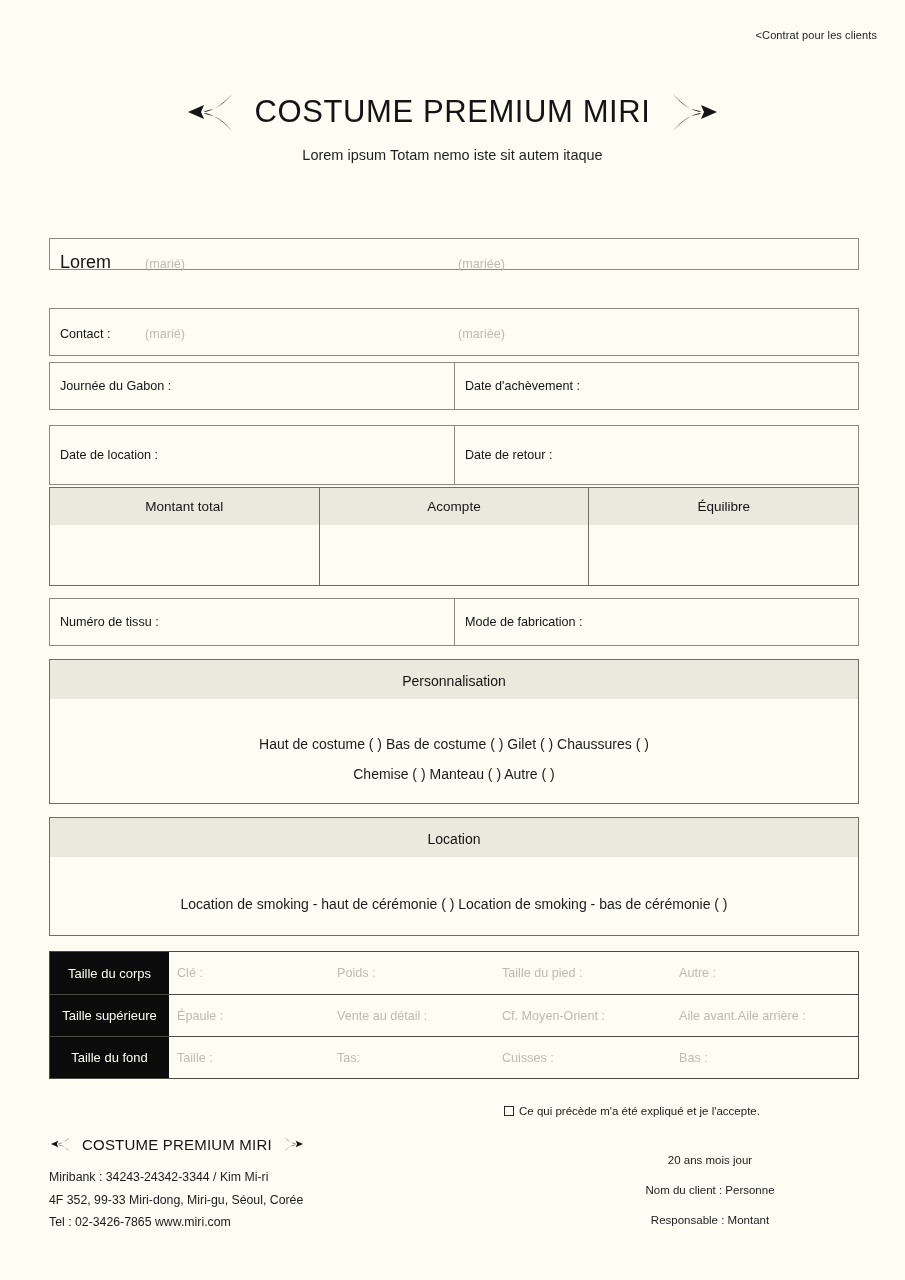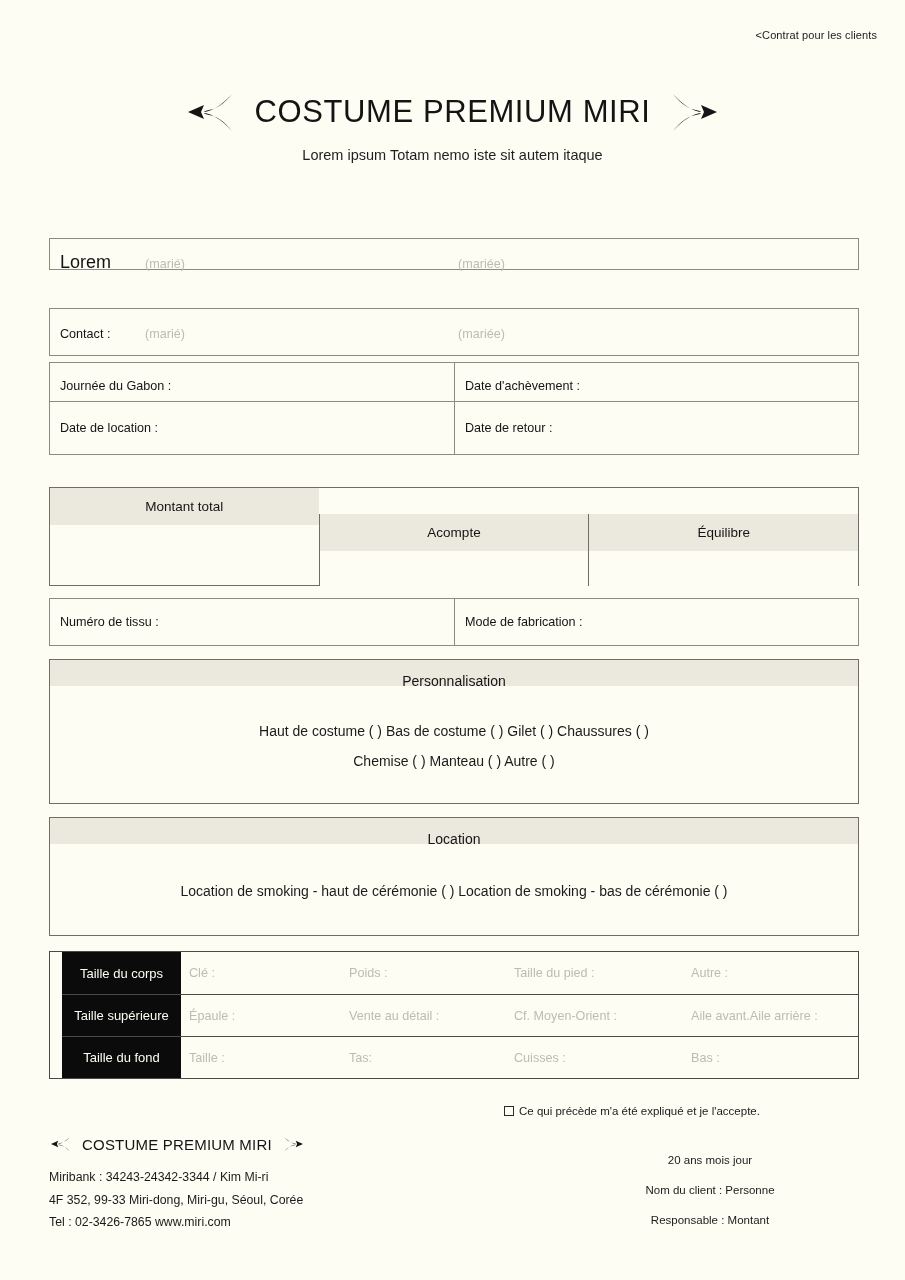--- a/index.html
+++ b/index.html
@@ -136,36 +136,36 @@
     height: 100%;
   }
   .split > .half + .half { border-left: 1px solid #8c8b82; }
   .split .cell-label {
     left: 10px;
     top: 50%;
     transform: translateY(-50%);
   }
 
   #row-dates1 { top: 362px; height: 48px; }
-  #row-dates2 { top: 401px; height: 54px; align-items: flex-end; }
+  #row-dates2 { top: 425px; height: 60px; align-items: flex-end; }
   #row-fabric { top: 598px; height: 48px; }
 
   
   #amounts {
     top: 487px;
     height: 99px;
     border: 1px solid #6f6e66;
     display: flex;
   }
   #amounts .amt-col {
     flex: 1 1 0;
     position: relative;
     box-sizing: border-box;
   }
-  #amounts .amt-col + .amt-col { border-left: 1px solid #6f6e66; margin-top: 26px; }
+  #amounts .amt-col + .amt-col { border-left: 1px solid #6f6e66; }
   #amounts .amt-head {
     height: 37px;
     line-height: 37px;
     text-align: center;
     font-size: 13.5px;
     background: #ebe9de;
     color: #141414;
   }
   #amounts .amt-body {
     height: 60px;
@@ -175,21 +175,21 @@
   
   .panel {
     position: absolute;
     left: 49px;
     width: 810px;
     box-sizing: border-box;
     border: 1px solid #6f6e66;
     background: #fdfdf4;
   }
   .panel-head {
-    height: 26px;
+    height: 39px;
     line-height: 43px;
     text-align: center;
     font-size: 14px;
     background: #ebe9de;
     color: #141414;
   }
   .panel-body {
     text-align: center;
     color: #1b1b1b;
   }
@@ -205,21 +205,20 @@
 
   
   #measure {
     position: absolute;
     left: 49px;
     top: 951px;
     width: 810px;
     box-sizing: border-box;
     border: 1px solid #4a4944;
     border-collapse: collapse;
-    padding-left: 12px;
   }
   #measure .m-row {
     display: flex;
     height: 42px;
     box-sizing: border-box;
   }
   #measure .m-row + .m-row { border-top: 1px solid #4a4944; }
   #measure .m-head {
     flex: 0 0 119px;
     background: #0b0b0b;

